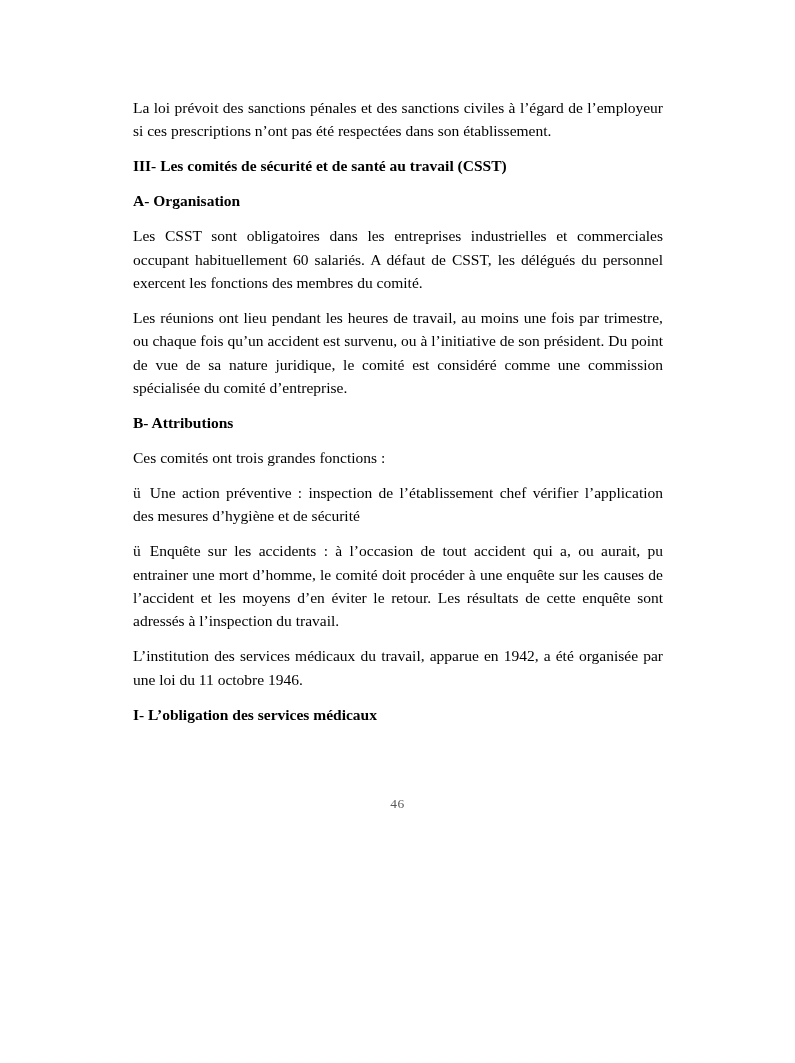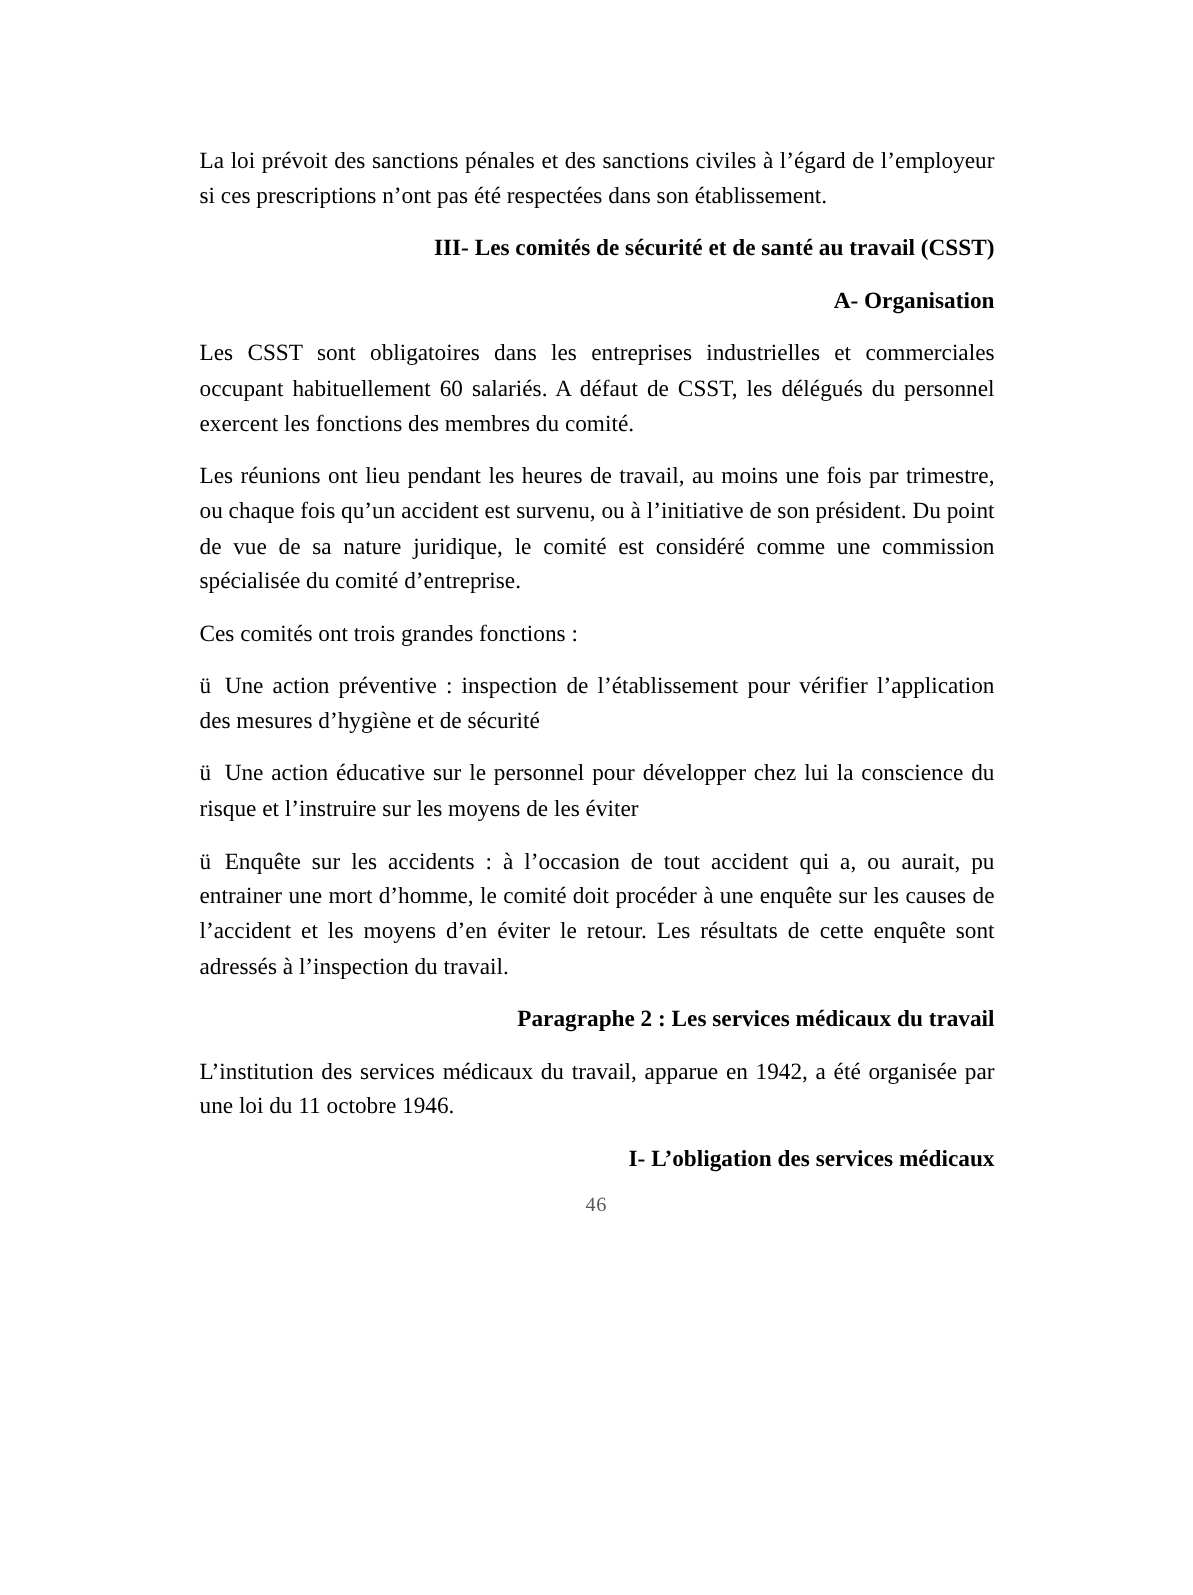--- a/index.html
+++ b/index.html
@@ -27,21 +27,21 @@
     margin: 0 0 11.5px 0;
     font-size: 15.5px;
     line-height: 23.4px;
   }
   .content p {
     text-align: justify;
     text-justify: inter-word;
     font-weight: normal;
   }
   .content h2 {
-    text-align: right;
+    text-align: left;
     font-weight: bold;
   }
   .bullet-marker {
     display: inline-block;
     margin-right: 9px;
   }
   .page-footer {
     position: absolute;
     bottom: 26px;
     left: 0;
@@ -57,24 +57,23 @@
 </head>
 <body>
 
 <div class="page">
   <main class="content">
       <p>La loi prévoit des sanctions pénales et des sanctions civiles à l’égard de l’employeur si ces prescriptions n’ont pas été respectées dans son établissement.</p>
       <h2>III- Les comités de sécurité et de santé au travail (CSST)</h2>
       <h2>A- Organisation</h2>
       <p>Les CSST sont obligatoires dans les entreprises industrielles et commerciales occupant habituellement 60 salariés. A défaut de CSST, les délégués du personnel exercent les fonctions des membres du comité.</p>
       <p>Les réunions ont lieu pendant les heures de travail, au moins une fois par trimestre, ou chaque fois qu’un accident est survenu, ou à l’initiative de son président. Du point de vue de sa nature juridique, le comité est considéré comme une commission spécialisée du comité d’entreprise.</p>
+      <h2>B- Attributions</h2>
       <p>Ces comités ont trois grandes fonctions :</p>
-      <p><span class="bullet-marker">ü</span><span>Une action préventive : inspection de l’établissement pour vérifier l’application des mesures d’hygiène et de sécurité</span></p>
-      <p><span class="bullet-marker">ü</span><span>Une action éducative sur le personnel pour développer chez lui la conscience du risque et l’instruire sur les moyens de les éviter</span></p>
+      <p><span class="bullet-marker">ü</span><span>Une action préventive : inspection de l’établissement chef vérifier l’application des mesures d’hygiène et de sécurité</span></p>
       <p><span class="bullet-marker">ü</span><span>Enquête sur les accidents : à l’occasion de tout accident qui a, ou aurait, pu entrainer une mort d’homme, le comité doit procéder à une enquête sur les causes de l’accident et les moyens d’en éviter le retour. Les résultats de cette enquête sont adressés à l’inspection du travail.</span></p>
-      <h2>Paragraphe 2 : Les services médicaux du travail</h2>
       <p>L’institution des services médicaux du travail, apparue en 1942, a été organisée par une loi du 11 octobre 1946.</p>
       <h2>I- L’obligation des services médicaux</h2>
     </main>
   <footer class="page-footer">
     <span class="page-number">46</span>
   </footer>
 </div>
 
 </body></html>

